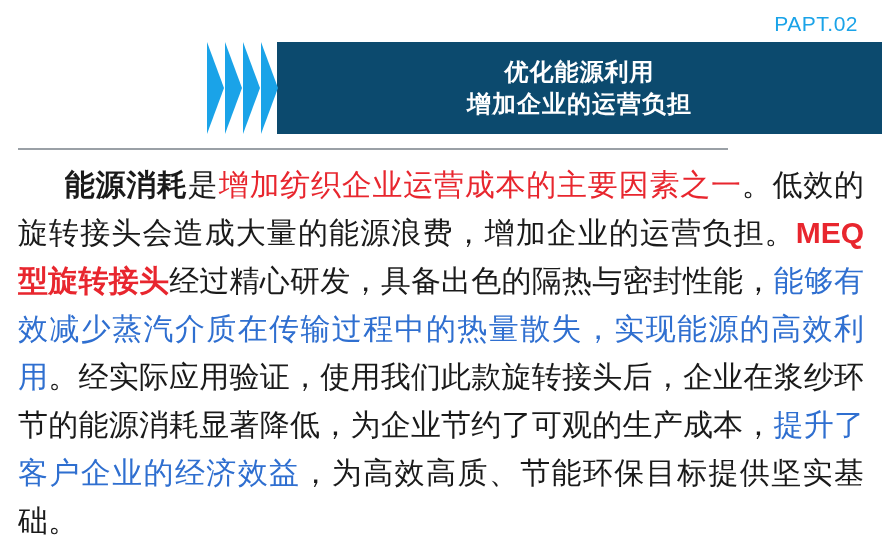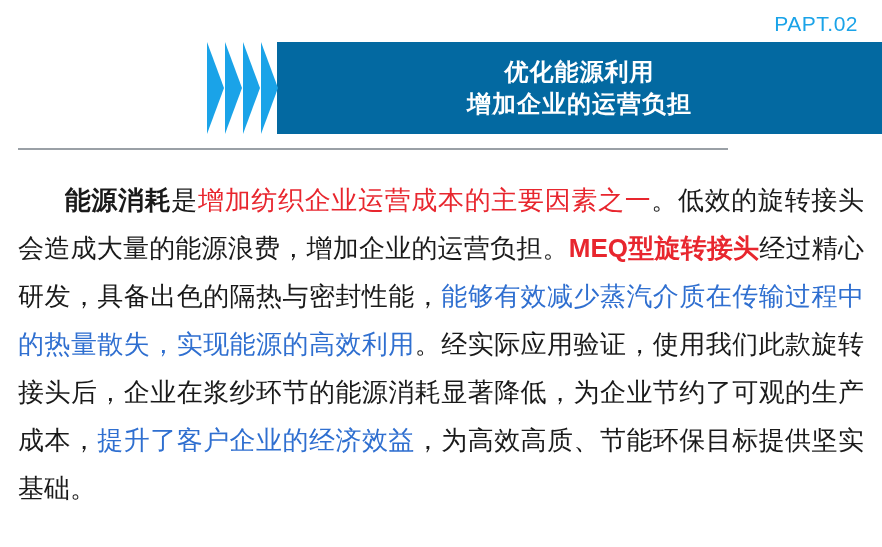--- a/index.html
+++ b/index.html
@@ -57,21 +57,21 @@
     border-bottom: 46px solid transparent;
     border-left: 17px solid #1aa3e8;
   }
   .chev.c1 { left: 2px; }
   .chev.c2 { left: 20px; }
   .chev.c3 { left: 38px; }
   .chev.c4 { left: 56px; }
 
   .title-bar {
     flex: 1 1 auto;
-    background: #0369a1;
+    background: #0c4a6e;
     color: #ffffff;
     display: flex;
     flex-direction: column;
     align-items: center;
     justify-content: center;
     line-height: 1.35;
   }
   .title-line {
     font-size: 24px;
     font-weight: bold;
@@ -85,23 +85,23 @@
     top: 148px;
     width: 710px;
     height: 2px;
     background: #9aa0a6;
   }
 
   
   .body-text {
     position: absolute;
     left: 18px;
-    top: 176px;
+    top: 161px;
     width: 846px;
-    font-size: 26px;
+    font-size: 30px;
     line-height: 48px;
     color: #1a1a1a;
     text-align: justify;
     font-family: "Liberation Sans", sans-serif;
   }
   .indent { display: inline-block; width: 46px; }
   .b-bold { font-weight: bold; color: #1a1a1a; }
   .b-red { color: #e8262e; }
   .b-red-bold { color: #e8262e; font-weight: bold; }
   .b-blue { color: #2f6fd0; }

